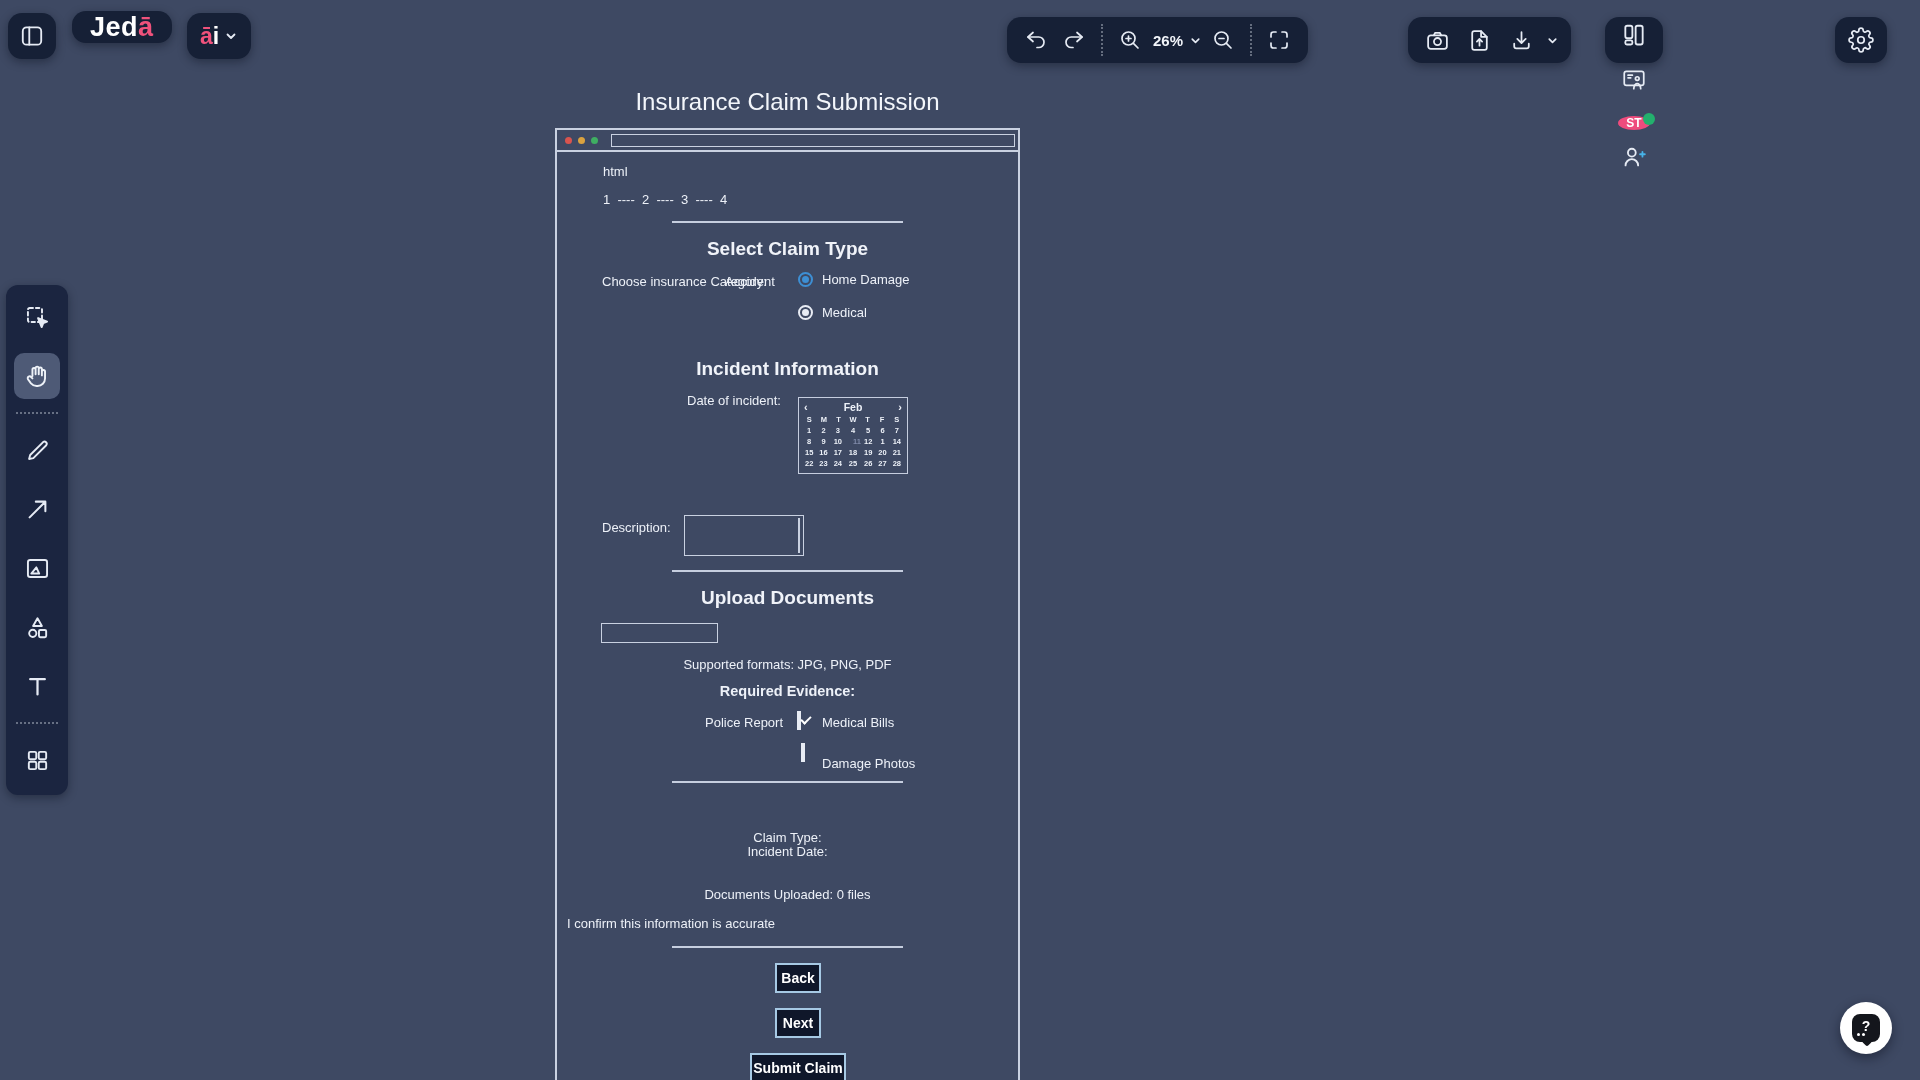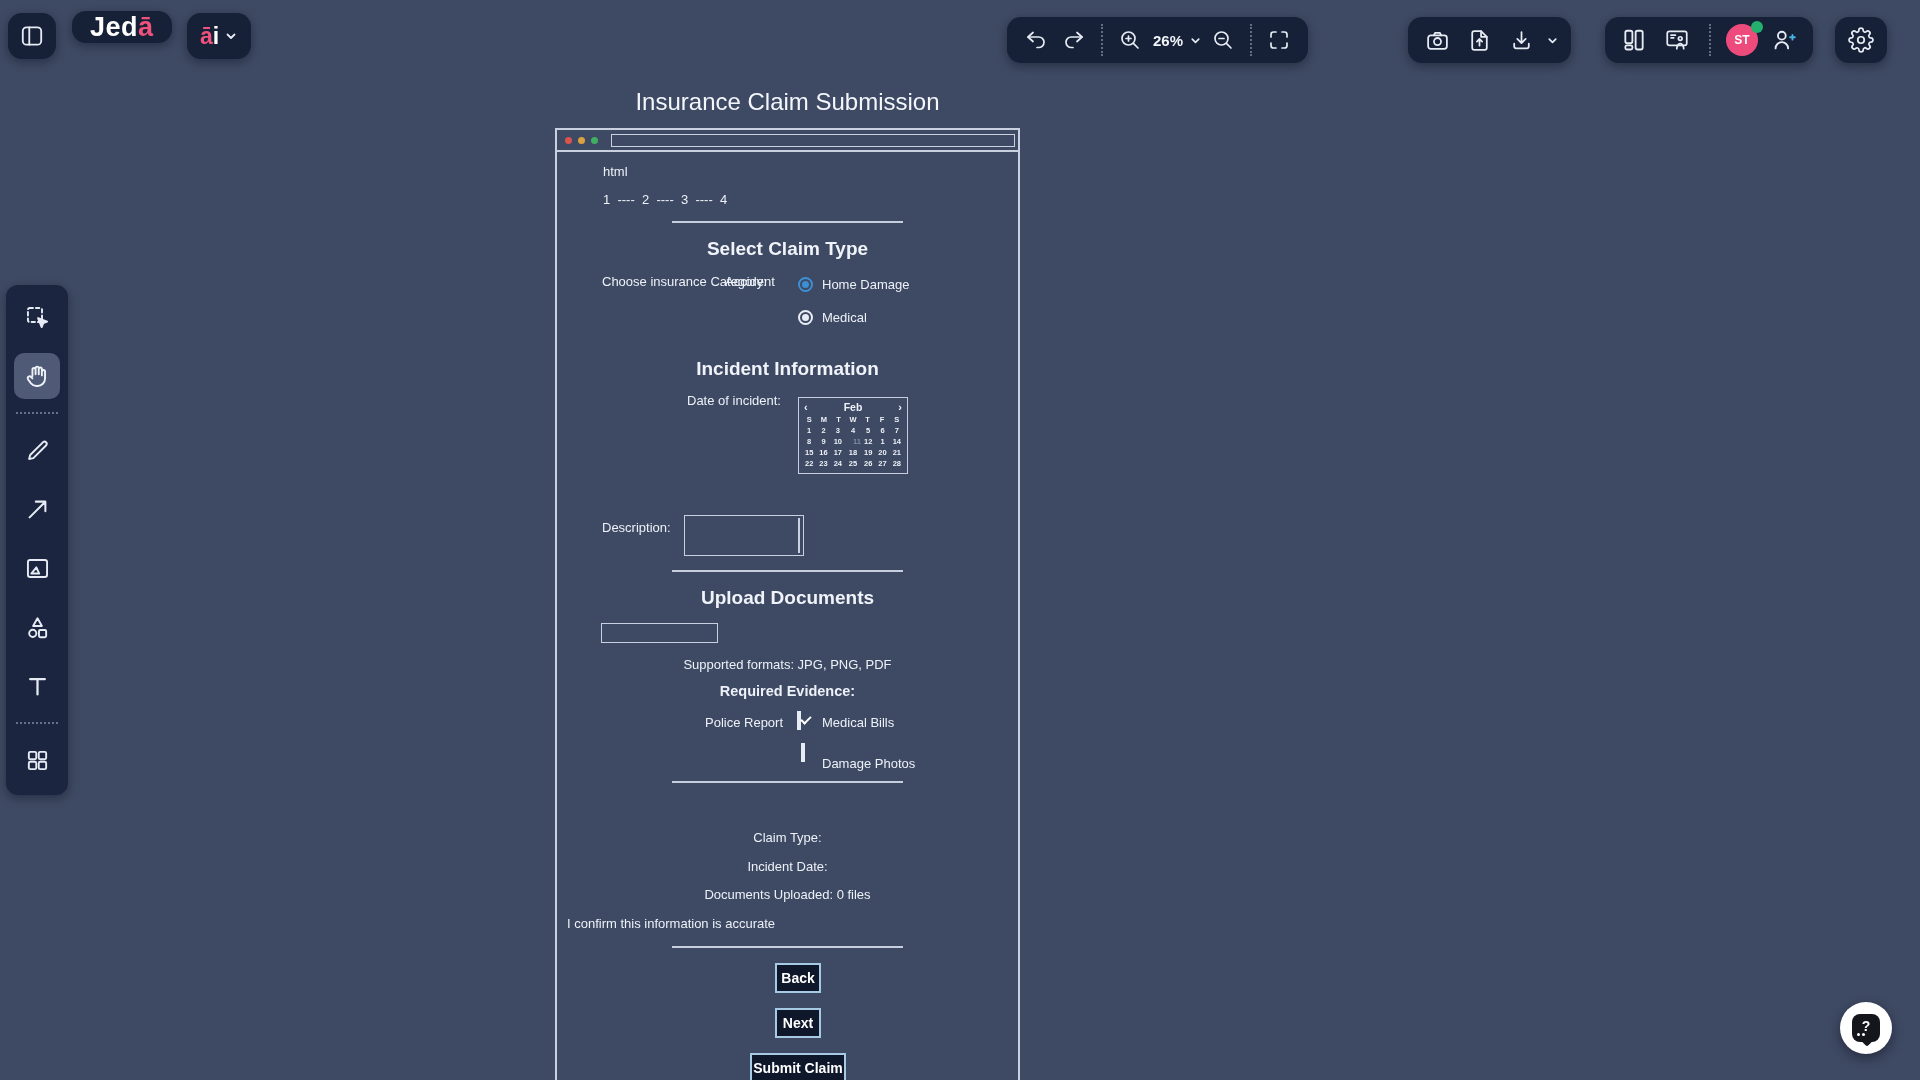--- a/index.html
+++ b/index.html
@@ -23,21 +23,21 @@
   #brand-pill   { left:72px; top:11px; padding:0 18px; height:32px; }
   #brand-pill .brand { font-size:27px; font-weight:600; color:#fff; letter-spacing:.5px; }
   .pink { color:#f0527c; }
   #ai-pill { left:187px; top:13px; padding:0 13px; gap:5px; }
   #ai-pill .ai { font-size:23px; font-weight:600; color:#fff; }
 
   #group-history { left:1007px; top:17px; padding:0 12px; gap:4px; }
   .zoom-label { font-size:15px; font-weight:700; color:#f2f5fa; margin:0 2px; white-space:nowrap; }
 
   #group-capture { left:1408px; top:17px; padding:0 12px; gap:8px; }
-  #group-people  { left:1605px; top:17px; padding:0 12px; gap:9px; }
+  #group-people  { left:1605px; top:17px; padding:0 12px; gap:9px;flex-direction:column; }
   #settings-pill { left:1835px; top:17px; width:52px; justify-content:center; }
 
   .avatar { width:32px; height:32px; border-radius:50%; background:#ee4b7d; color:#fff;
             display:flex; align-items:center; justify-content:center; font-size:12px;
             font-weight:700; position:relative; cursor:pointer; }
   .online-dot { position:absolute; top:-3px; right:-5px; width:12px; height:12px;
                 border-radius:50%; background:#23b06d; }
 
   
   #sidebar {
@@ -64,21 +64,21 @@
   #url-bar { margin-left:13px; margin-right:3px; flex:1; height:13px; border:1.5px solid #c9d1e1; }
 
   #content { position:relative; height:937px; font-size:13px; color:#edf1f8; }
   .abs { position:absolute; }
   .ctr { left:0; width:100%; text-align:center; }
   .hrule { position:absolute; left:115px; width:231px; border-top:2px solid #c6cedf; }
   .h2 { font-size:19px; font-weight:600; color:#f0f3f9; }
   .pre { white-space:pre; }
 
   
-  .radio-row { display:flex; align-items:flex-end; gap:9px; height:20px; }
+  .radio-row { display:flex; align-items:flex-start; gap:9px; height:20px; }
   .radio { width:15px; height:15px; border-radius:50%; border:2px solid #e8ecf4;
            display:flex; align-items:center; justify-content:center; cursor:pointer; }
   .radio .dotin { width:7px; height:7px; border-radius:50%; background:#e8ecf4; }
   .radio.blue { border-color:#3d8fd4; }
   .radio.blue .dotin { background:#3d8fd4; }
   .checkbox { width:16px; height:16px; border:2px solid #e8ecf4; position:relative; cursor:pointer; }
   .checkbox.checked::after { content:''; position:absolute; left:2px; top:3px; width:8px; height:4px;
            border-left:2px solid #fff; border-bottom:2px solid #fff; transform:rotate(-45deg); }
   .checkbox.filled::after { content:''; position:absolute; left:2px; top:2px; right:2px; bottom:2px;
            background:#e8ecf4; }
@@ -438,21 +438,21 @@
     <div class="abs ctr" style="top:531px; font-size:14.5px; font-weight:600;">Required Evidence:</div>
 
     <div class="abs" style="left:148px; top:563px;">Police Report</div>
     <span class="abs checkbox checked" style="left:240px; top:561px;"></span>
     <div class="abs" style="left:265px; top:563px;">Medical Bills</div>
     <span class="abs checkbox filled" style="left:240px; top:593px;"></span>
     <div class="abs" style="left:265px; top:604px;">Damage Photos</div>
     <div class="hrule" style="top:629px;"></div>
 
     <div class="abs ctr" style="top:678px;">Claim Type:</div>
-    <div class="abs ctr" style="top:707px;">Incident Date:</div>
+    <div class="abs ctr" style="top:692px;">Incident Date:</div>
     <div class="abs ctr" style="top:735px;">Documents Uploaded: 0 files</div>
     <div class="abs" style="left:10px; top:764px;">I confirm this information is accurate</div>
     <div class="hrule" style="top:794px;"></div>
 
     <div class="btn" style="left:218px; top:811px; width:46px; height:30px;">Back</div>
     <div class="btn" style="left:218px; top:856px; width:46px; height:30px;">Next</div>
     <div class="btn" style="left:193px; top:901px; width:96px; height:30px;">Submit Claim</div>
   </div>
 </div>
 

